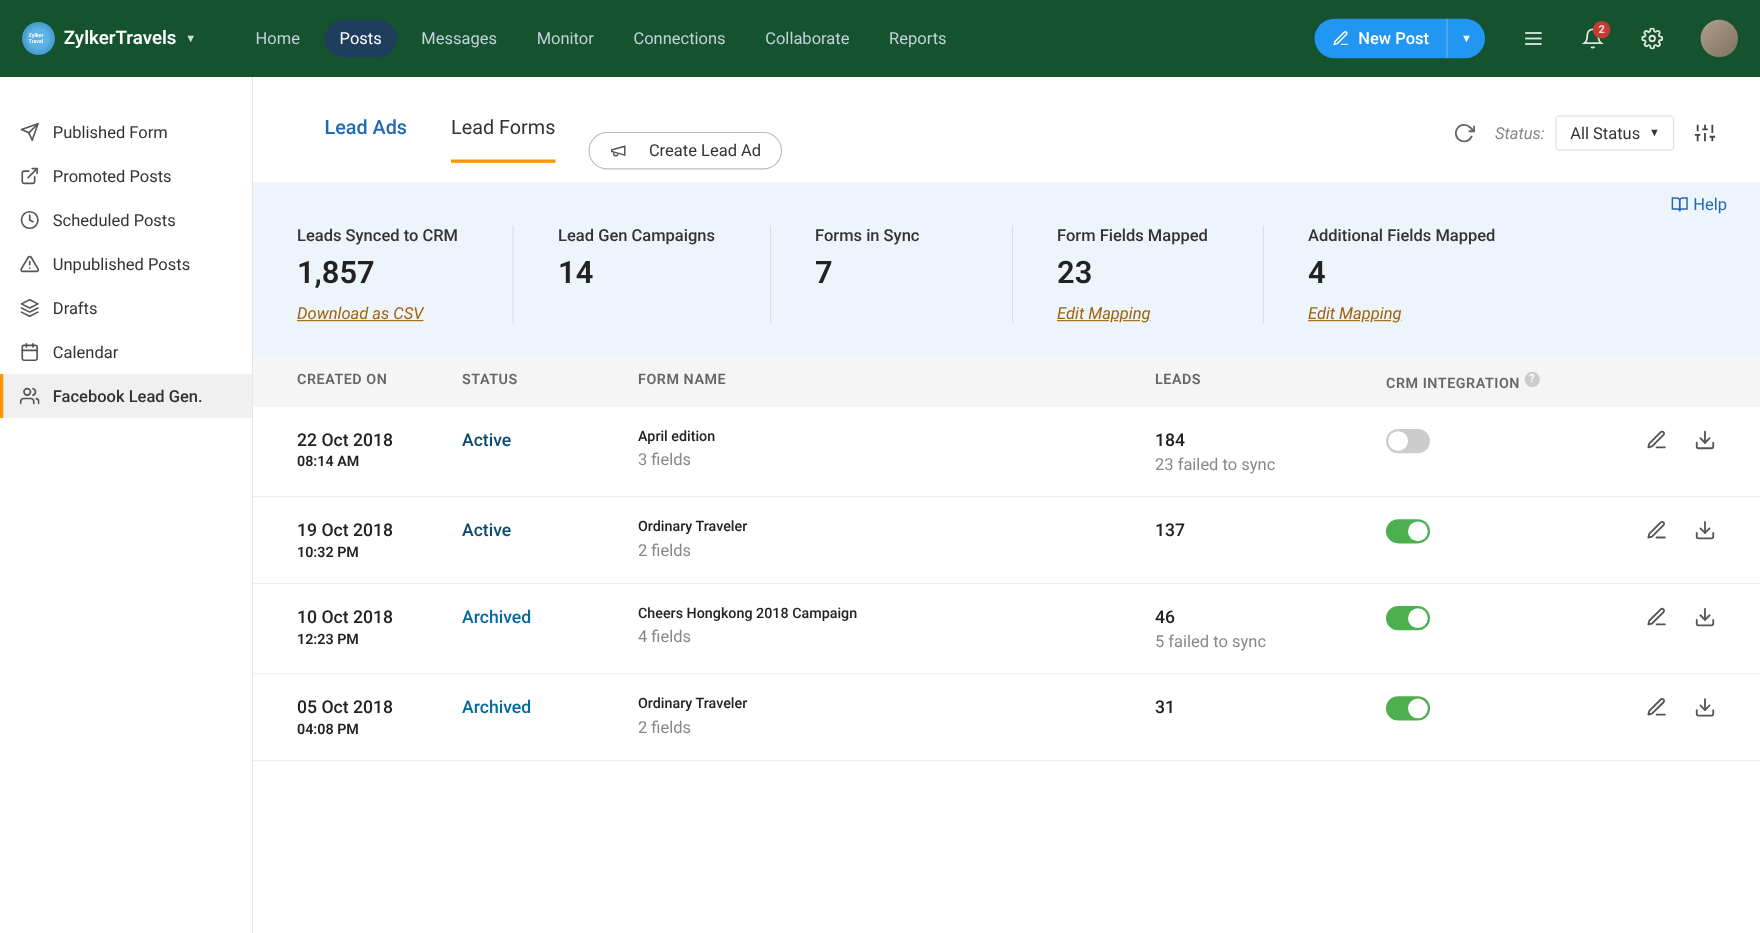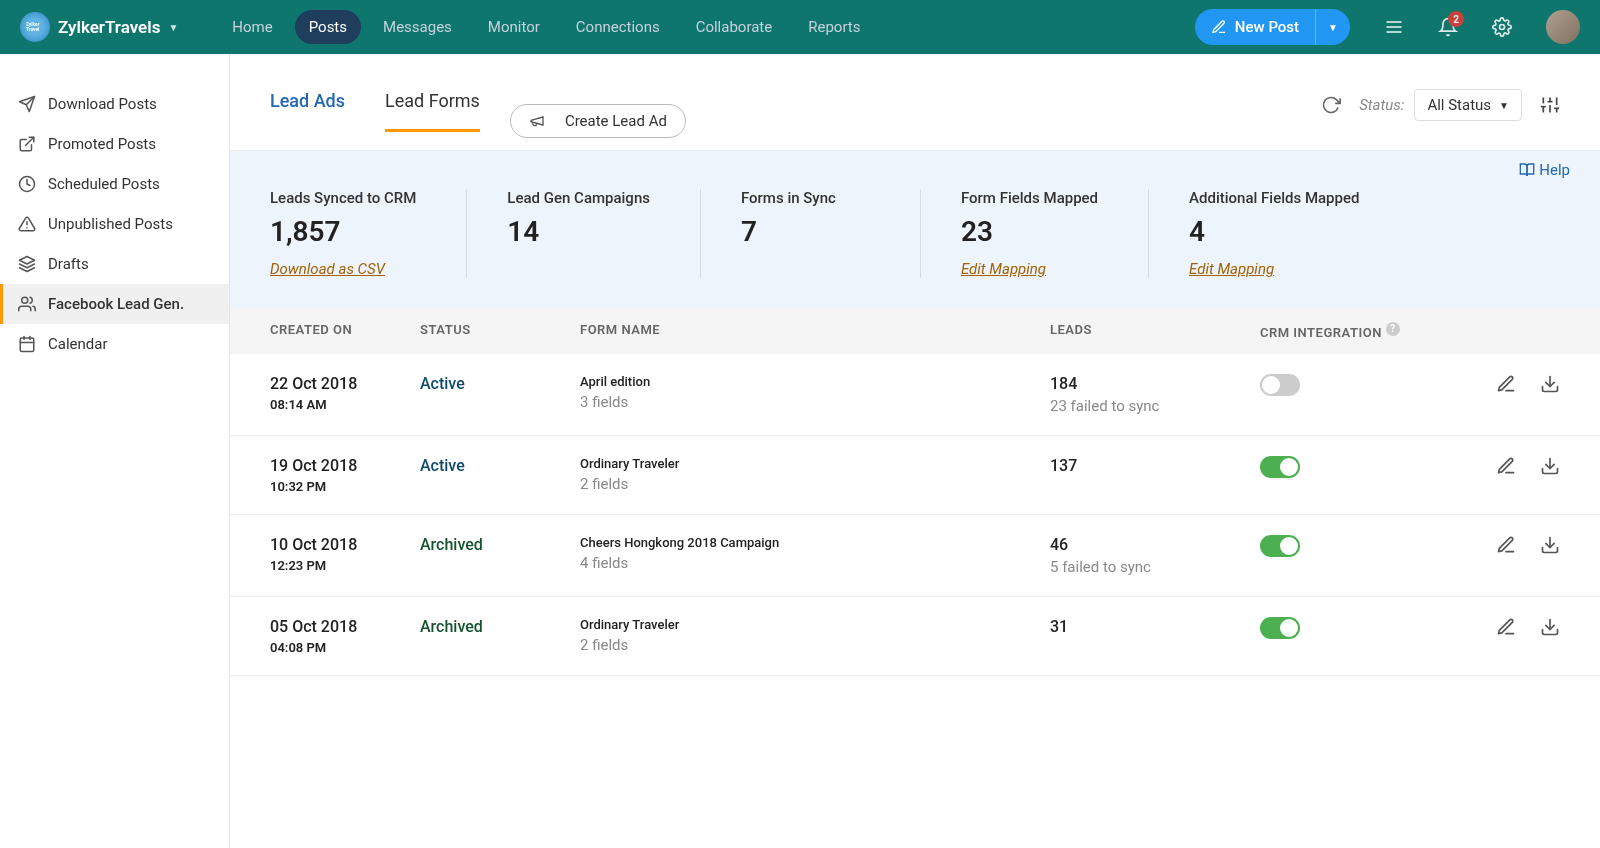--- a/index.html
+++ b/index.html
@@ -1,17 +1,17 @@
 <!DOCTYPE html>
 <html><head>
 <meta charset="utf-8">
 <style>
 * { margin: 0; padding: 0; box-sizing: border-box; font-family: -apple-system, BlinkMacSystemFont, "Segoe UI", Roboto, sans-serif; }
 body { background: #fff; color: #333; }
-.topnav { background: #0f766e; height: 54px; display: flex; align-items: center; padding: 0 20px; color: #fff; }
+.topnav { background: #14532d; height: 70px; display: flex; align-items: center; padding: 0 20px; color: #fff; }
 .brand { display: flex; align-items: center; gap: 8px; margin-right: 40px; cursor: pointer; }
 .brand-logo { width: 30px; height: 30px; border-radius: 50%; background: radial-gradient(circle, #5eb3e4 40%, #2a7fb8 100%); display: flex; align-items: center; justify-content: center; font-size: 8px; font-weight: bold; color: #fff; }
 .brand-name { font-size: 17px; font-weight: 600; }
 .brand-chevron { font-size: 10px; opacity: 0.8; }
 .nav-items { display: flex; gap: 8px; flex: 1; }
 .nav-item { padding: 8px 14px; border-radius: 18px; font-size: 15px; color: #c5d1de; cursor: pointer; }
 .nav-item.active { background: #1f3d5c; color: #fff; }
 .nav-right { display: flex; align-items: center; gap: 34px; }
 .new-post-btn { background: #2196f3; border-radius: 20px; height: 36px; display: flex; align-items: center; color: #fff; cursor: pointer; overflow: hidden; }
 .new-post-main { display: flex; align-items: center; gap: 8px; padding: 0 16px; font-size: 15px; font-weight: 500; }
@@ -49,21 +49,21 @@
 .col-status { width: 160px; }
 .col-form { flex: 1; }
 .col-leads { width: 210px; }
 .col-crm { width: 180px; }
 .col-actions { width: 120px; text-align: right; }
 .table-row { display: flex; padding: 20px 40px; border-bottom: 1px solid #eee; align-items: flex-start; }
 .cell-date { font-size: 16px; font-weight: 500; color: #222; }
 .cell-time { font-size: 13px; color: #222; font-weight: 600; margin-top: 4px; }
 .cell-status { font-size: 16px; font-weight: 500; }
 .status-active { color: #0c4a6e; }
-.status-archived { color: #14532d; }
+.status-archived { color: #0369a1; }
 .cell-form-name { font-size: 13px; font-weight: 500; color: #222; }
 .cell-form-fields { font-size: 15px; color: #888; margin-top: 4px; }
 .cell-leads-count { font-size: 16px; font-weight: 500; color: #222; }
 .cell-leads-failed { font-size: 15px; color: #888; margin-top: 4px; }
 .toggle { width: 40px; height: 22px; border-radius: 11px; position: relative; cursor: pointer; }
 .toggle.on { background: #4caf50; }
 .toggle.off { background: #ccc; }
 .toggle-knob { width: 18px; height: 18px; background: #fff; border-radius: 50%; position: absolute; top: 2px; }
 .toggle.on .toggle-knob { right: 2px; }
 .toggle.off .toggle-knob { left: 2px; }
@@ -132,21 +132,21 @@
 <div class="layout">
 
   <div class="sidebar" id="sidebar">
       <div class="sidebar-item">
         <span class="sidebar-icon">
           <svg width="18" height="18" viewBox="0 0 24 24" fill="none" stroke="#555" stroke-width="2" stroke-linecap="round" stroke-linejoin="round">
             <line x1="22" y1="2" x2="11" y2="13"></line>
             <polygon points="22 2 15 22 11 13 2 9 22 2"></polygon>
           </svg>
         </span>
-        <span>Download Posts</span>
+        <span>Published Form</span>
       </div>
       <div class="sidebar-item">
         <span class="sidebar-icon">
           <svg width="18" height="18" viewBox="0 0 24 24" fill="none" stroke="#555" stroke-width="2" stroke-linecap="round" stroke-linejoin="round">
             <path d="M18 13v6a2 2 0 01-2 2H5a2 2 0 01-2-2V8a2 2 0 012-2h6"></path>
             <polyline points="15 3 21 3 21 9"></polyline>
             <line x1="10" y1="14" x2="21" y2="3"></line>
           </svg>
         </span>
         <span>Promoted Posts</span>
@@ -172,48 +172,48 @@
       </div>
       <div class="sidebar-item">
         <span class="sidebar-icon">
           <svg width="18" height="18" viewBox="0 0 24 24" fill="none" stroke="#555" stroke-width="2" stroke-linecap="round" stroke-linejoin="round">
             <polygon points="12 2 2 7 12 12 22 7 12 2"></polygon>
             <polyline points="2 17 12 22 22 17"></polyline>
             <polyline points="2 12 12 17 22 12"></polyline>
           </svg>
         </span>
         <span>Drafts</span>
+      </div>
+      <div class="sidebar-item">
+        <span class="sidebar-icon">
+          <svg width="18" height="18" viewBox="0 0 24 24" fill="none" stroke="#555" stroke-width="2" stroke-linecap="round" stroke-linejoin="round">
+            <rect x="3" y="4" width="18" height="18" rx="2" ry="2"></rect>
+            <line x1="16" y1="2" x2="16" y2="6"></line>
+            <line x1="8" y1="2" x2="8" y2="6"></line>
+            <line x1="3" y1="10" x2="21" y2="10"></line>
+          </svg>
+        </span>
+        <span>Calendar</span>
       </div>
       <div class="sidebar-item active">
         <span class="sidebar-icon">
           <svg width="18" height="18" viewBox="0 0 24 24" fill="none" stroke="#555" stroke-width="2" stroke-linecap="round" stroke-linejoin="round">
             <path d="M17 21v-2a4 4 0 00-4-4H5a4 4 0 00-4 4v2"></path>
             <circle cx="9" cy="7" r="4"></circle>
             <path d="M23 21v-2a4 4 0 00-3-3.87"></path>
             <path d="M16 3.13a4 4 0 010 7.75"></path>
           </svg>
         </span>
         <span>Facebook Lead Gen.</span>
       </div>
-      <div class="sidebar-item">
-        <span class="sidebar-icon">
-          <svg width="18" height="18" viewBox="0 0 24 24" fill="none" stroke="#555" stroke-width="2" stroke-linecap="round" stroke-linejoin="round">
-            <rect x="3" y="4" width="18" height="18" rx="2" ry="2"></rect>
-            <line x1="16" y1="2" x2="16" y2="6"></line>
-            <line x1="8" y1="2" x2="8" y2="6"></line>
-            <line x1="3" y1="10" x2="21" y2="10"></line>
-          </svg>
-        </span>
-        <span>Calendar</span>
-      </div>
     </div>
 
   <div class="main">
     <div class="subheader">
-      <div id="tabs" style="display:flex; gap:40px;">
+      <div id="tabs" style="display:flex; gap:40px;margin-left:25px;">
           <div class="tab inactive">Lead Ads</div>
           <div class="tab active">Lead Forms</div>
         </div>
       <div class="create-btn">
         <span>
           <svg width="16" height="16" viewBox="0 0 24 24" fill="none" stroke="#555" stroke-width="2">
               <path d="M3 11l18-5v12L3 13v-2z"></path>
               <path d="M11.6 16.8a3 3 0 11-5.8-1.6"></path>
             </svg>
         </span>

